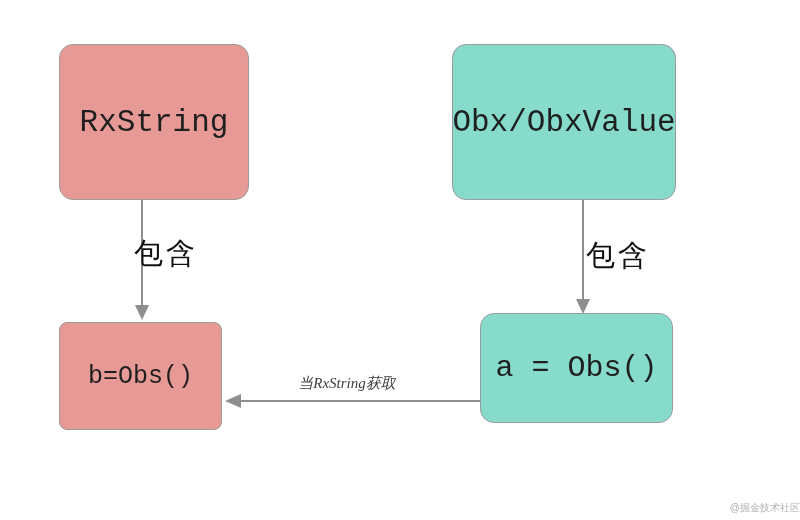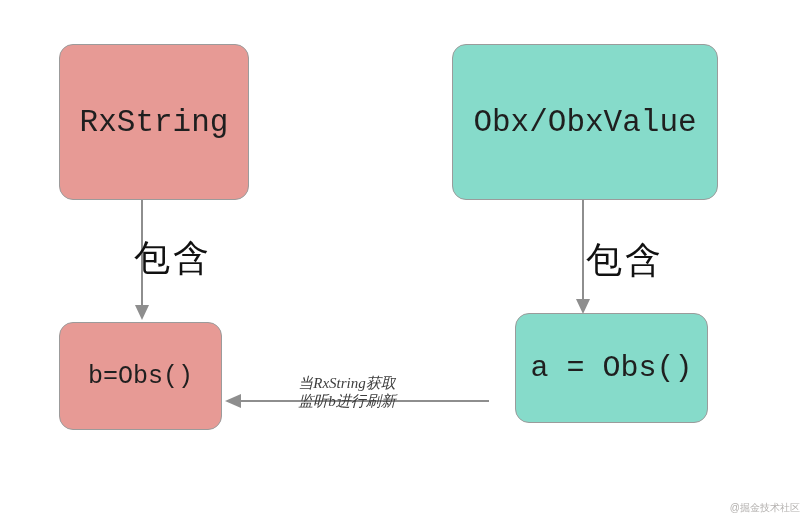--- a/index.html
+++ b/index.html
@@ -29,27 +29,27 @@
     align-items: center;
     justify-content: center;
     box-sizing: border-box;
     color: var(--node-text, #1f1f1f);
     font-family: "Liberation Mono", "DejaVu Sans Mono", monospace;
     white-space: nowrap;
   }
   .node.pink { background: var(--pink, #e79a95); }
   .node.teal { background: var(--teal, #86dbca); }
   .node-rxstring { left: 59px;  top: 44px;  width: 190px; height: 156px; font-size: 31px; }
-  .node-obx      { left: 452px; top: 44px;  width: 266px; height: 156px; font-size: 31px; }
-  .node-b        { left: 59px;  top: 322px; width: 163px; height: 108px; font-size: 25px; }
-  .node-a        { left: 515px; top: 313px; width: 193px; height: 110px; font-size: 30px; }
+  .node-obx      { left: 452px; top: 44px;  width: 224px; height: 156px; font-size: 31px; }
+  .node-b        { left: 59px;  top: 322px; width: 163px; height: 108px; font-size: 25px; border-radius: 8px; }
+  .node-a        { left: 480px; top: 313px; width: 193px; height: 110px; font-size: 30px; }
   .edge-label {
     position: absolute;
     color: var(--label-text, #111111);
-    font-size: 36px;
+    font-size: 29px;
     letter-spacing: 3px;
     font-family: Liberation Sans, sans-serif;
   }
   .edge-label.left  { left: 134px; top: 234px; }
   .edge-label.right { left: 586px; top: 236px; }
   .edge-caption {
     position: absolute;
     left: 261px; top: 375px;
     width: 172px;
     text-align: center;
@@ -105,18 +105,17 @@
   <div class="node teal node-a">
     <span>a = Obs()</span>
   </div>
 
   <div class="edge-label left">包含</div>
 
   <div class="edge-label right">包含</div>
 
   <div class="edge-caption">
     <span style="display:block">当RxString获取</span>
-    <span style="display:block">监听b进行刷新</span>
   </div>
 
   <div class="watermark">@掘金技术社区</div>
 
 </div>
 
 </body></html>

